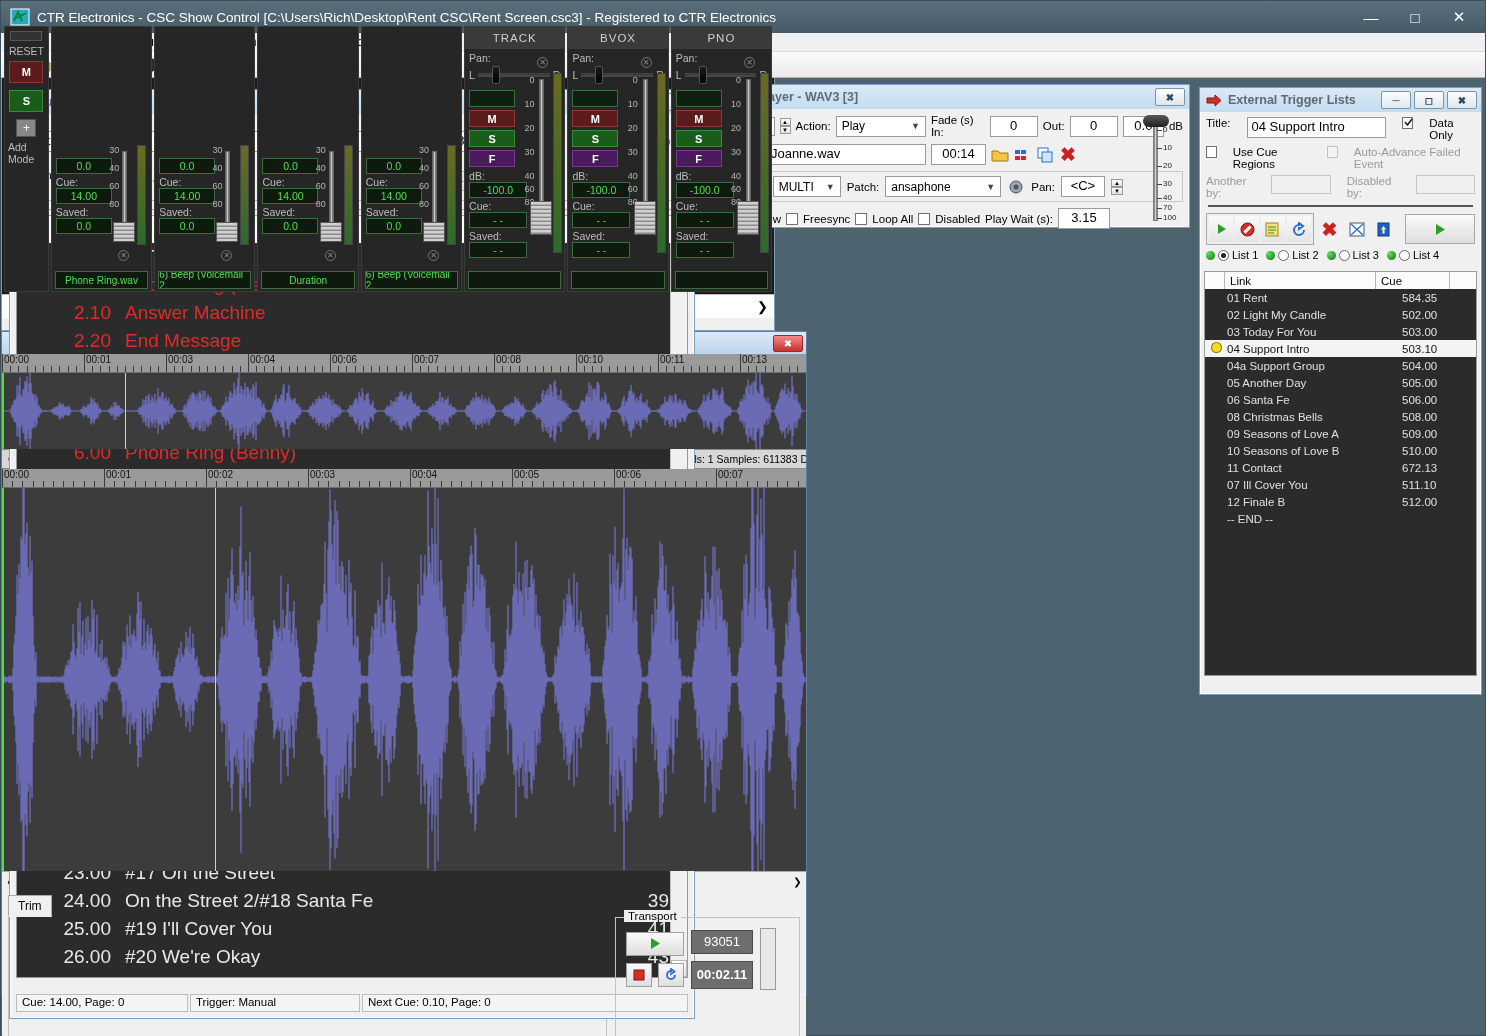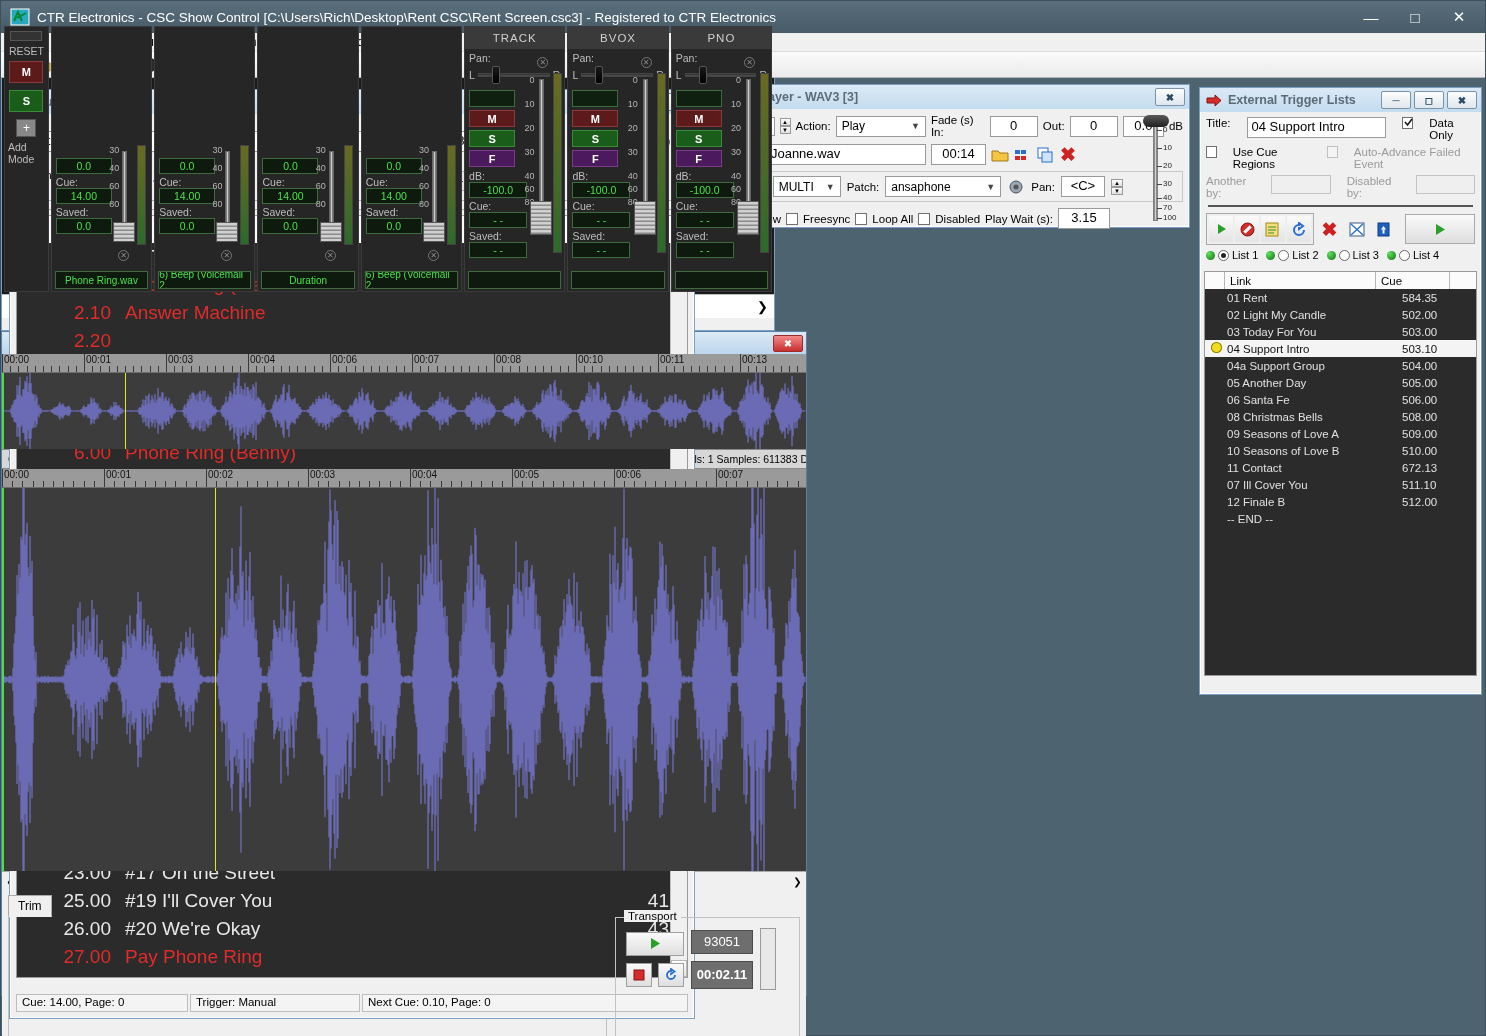--- a/index.html
+++ b/index.html
@@ -469,20 +469,21 @@
           <div class="cue-desc">Phone Ring (Marks Mu</div>
           <div class="cue-mem"></div>
         </div>
         <div class="cue-row red">
           <div class="cue-num">2.10</div>
           <div class="cue-desc">Answer Machine</div>
           <div class="cue-mem"></div>
         </div>
         <div class="cue-row red">
           <div class="cue-num">2.20</div>
+          <div class="cue-desc">End Message</div>
           <div class="cue-mem"></div>
         </div>
         <div class="cue-row">
           <div class="cue-num">3.00</div>
           <div class="cue-desc ind">#2 Tune Up B</div>
           <div class="cue-mem"></div>
         </div>
         <div class="cue-row red">
           <div class="cue-num">4.00</div>
           <div class="cue-desc">Phone Ring (Collins)</div>
@@ -565,20 +566,25 @@
         </div>
         <div class="cue-row">
           <div class="cue-num">22.00</div>
           <div class="cue-desc">#16 Will I?</div>
           <div class="cue-mem"></div>
         </div>
         <div class="cue-row">
           <div class="cue-num">23.00</div>
           <div class="cue-desc">#17 On the Street</div>
           <div class="cue-mem"></div>
+        </div>
+        <div class="cue-row">
+          <div class="cue-num">24.00</div>
+          <div class="cue-desc">On the Street 2/#18 Santa Fe</div>
+          <div class="cue-mem">39</div>
         </div>
         <div class="cue-row">
           <div class="cue-num">25.00</div>
           <div class="cue-desc">#19 I'll Cover  You</div>
           <div class="cue-mem">41</div>
         </div>
         <div class="cue-row">
           <div class="cue-num">26.00</div>
           <div class="cue-desc">#20 We're Okay</div>
           <div class="cue-mem">43</div>

